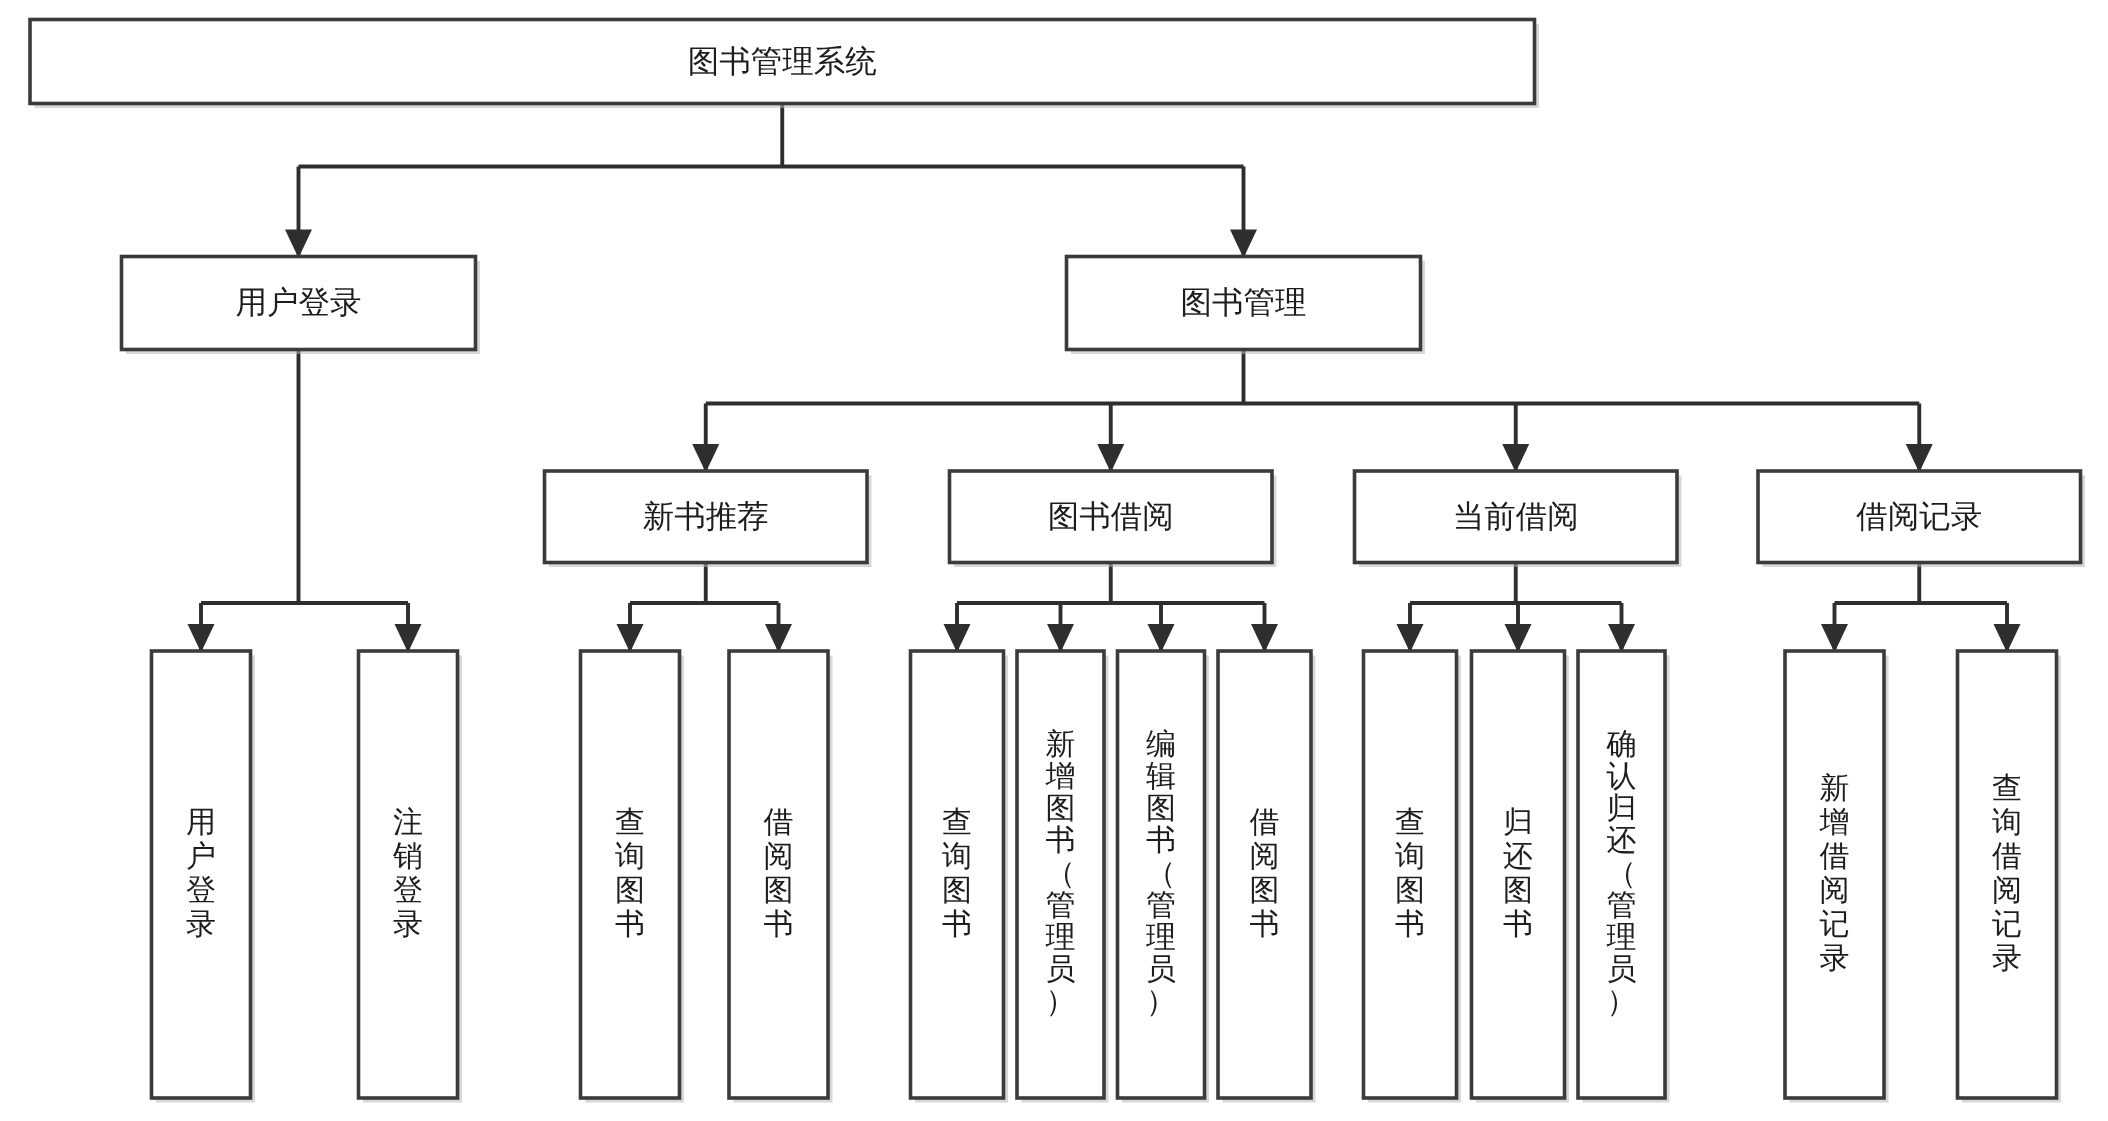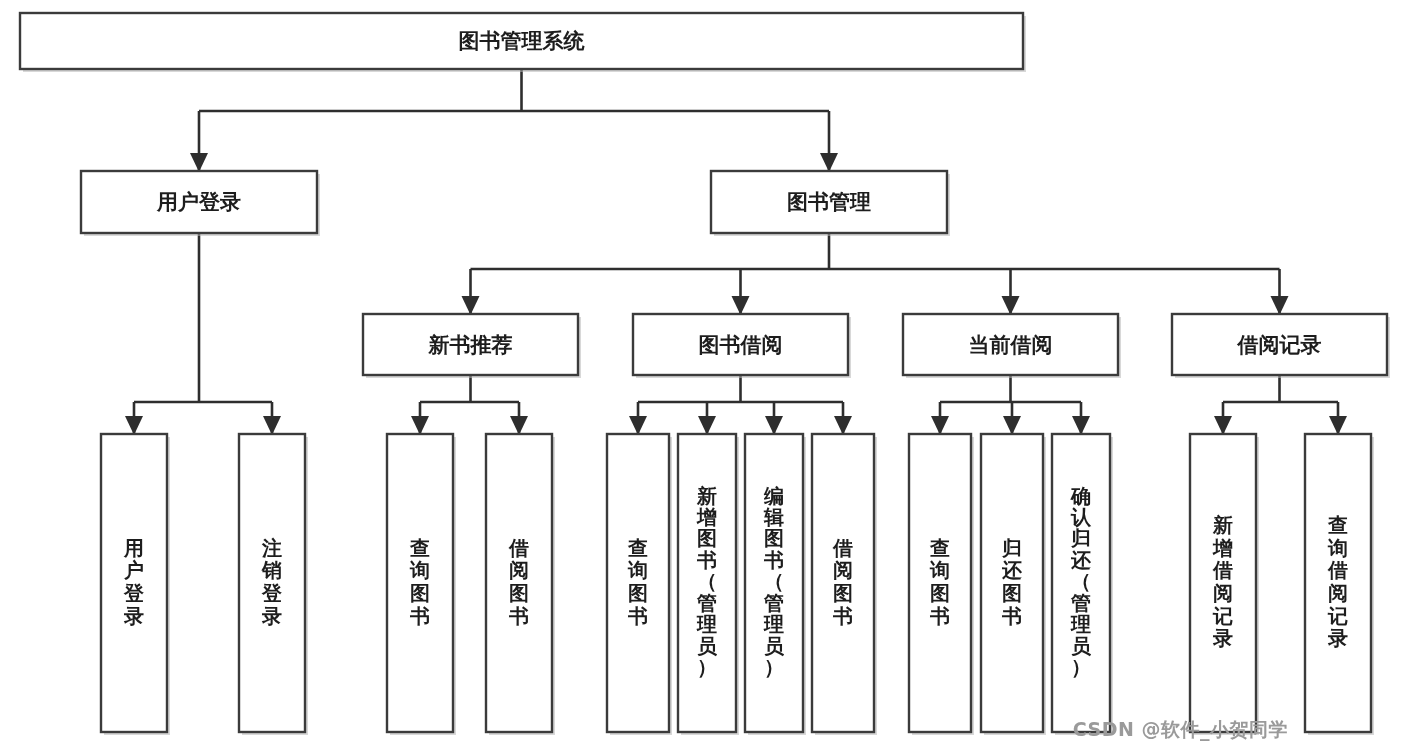--- a/index.html
+++ b/index.html
@@ -12,21 +12,20 @@
     width: 1405px;
     height: 747px;
     font-family: "DejaVu Sans", "Liberation Sans", sans-serif;
     overflow: hidden;
     position: relative;
   }
   #diagram-root {
     position: relative;
     width: 1296px;
     height: 747px;
-    font-weight: bold;
   }
   svg#tree-svg {
     position: absolute;
     left: 0;
     top: 0;
     width: 1405px;
     height: 747px;
     display: block;
   }
   .node-box {
@@ -241,14 +240,13 @@
           <rect x="1190" y="434" width="66" height="298" class="node-box"></rect>
           <text x="1223" y="532.2" class="node-label-v" font-size="20"><tspan x="1223" dy="0">新</tspan><tspan x="1223" dy="22.599999999999998">增</tspan><tspan x="1223" dy="22.599999999999998">借</tspan><tspan x="1223" dy="22.599999999999998">阅</tspan><tspan x="1223" dy="22.599999999999998">记</tspan><tspan x="1223" dy="22.599999999999998">录</tspan></text>
         </g>
         <g>
           <rect x="1308" y="437" width="66" height="298" class="node-shadow"></rect>
           <rect x="1305" y="434" width="66" height="298" class="node-box"></rect>
           <text x="1338" y="532.2" class="node-label-v" font-size="20"><tspan x="1338" dy="0">查</tspan><tspan x="1338" dy="22.599999999999998">询</tspan><tspan x="1338" dy="22.599999999999998">借</tspan><tspan x="1338" dy="22.599999999999998">阅</tspan><tspan x="1338" dy="22.599999999999998">记</tspan><tspan x="1338" dy="22.599999999999998">录</tspan></text>
         </g>
       </g>
   </svg>
-  <div class="watermark-text">CSDN @软件_小贺同学</div>
 </div>
 
 </body></html>

